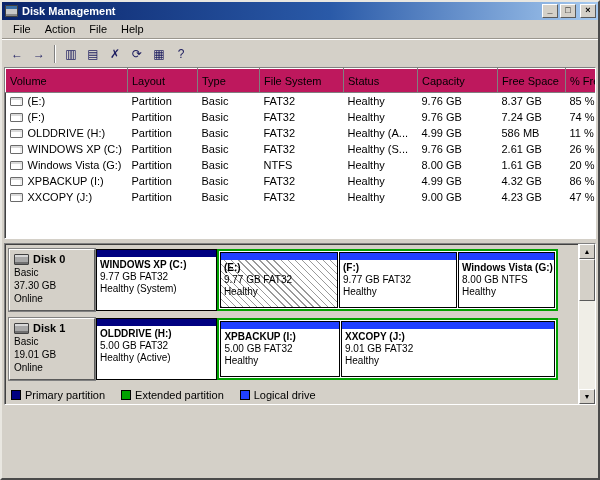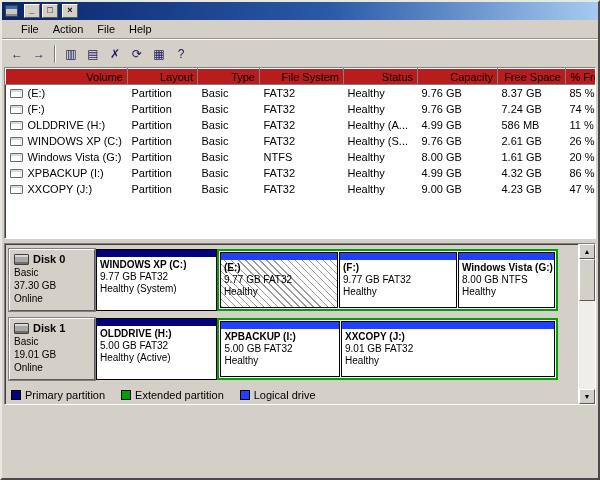--- a/index.html
+++ b/index.html
@@ -30,21 +30,21 @@
   .win-btn {
     width:16px; height:14px; margin-left:2px; flex:0 0 16px;
     background:#D4D0C8; color:#000;
     border:1px solid; border-color:#FFFFFF #5A5A5A #5A5A5A #FFFFFF;
     font-size:9px; font-weight:bold; line-height:11px; text-align:center;
   }
   .win-btn.close { margin-left:4px; }
   
   .menubar {
     height:19px; flex:0 0 19px; display:flex; align-items:center;
-    padding-left:12px; background:#D4D0C8; border-bottom:1px solid #9A968E;
+    padding-left:4px; background:#D4D0C8; border-bottom:1px solid #9A968E;
   }
   .menu-item { padding:2px 7px; }
   
   .toolbar {
     height:28px; flex:0 0 28px; display:flex; align-items:center;
     padding:2px 4px; border-top:1px solid #fff; background:#D4D0C8;
   }
   .tool-btn {
     width:22px; height:22px; display:flex; align-items:center; justify-content:center;
     font-size:12px; color:#1a1a5e; border:1px solid transparent;
@@ -55,23 +55,23 @@
   }
   
   .content { display:flex; flex-direction:column; margin:0 2px; flex:0 0 auto; }
   .list-pane {
     height:172px; flex:0 0 172px; background:#fff; overflow:hidden;
     border:1px solid; border-color:#808080 #fff #fff #808080;
     box-shadow:inset 1px 1px 0 #404040;
   }
   table.vol-table { border-collapse:collapse; table-layout:fixed; width:605px; }
   .vol-table th {
-    background:#b91c1c; font-weight:normal; text-align:right;
+    background:#be185d; font-weight:normal; text-align:left;
     border:1px solid; border-color:#FFFFFF #808080 #808080 #FFFFFF;
-    padding:1px 4px; height:16px; white-space:nowrap; overflow:hidden;
+    padding:1px 4px; height:24px; white-space:nowrap; overflow:hidden;
   }
   .vol-table td {
     padding:1px 4px; height:16px; white-space:nowrap; overflow:hidden;
   }
   .drv {
     display:inline-block; width:13px; height:9px; margin-right:5px;
     vertical-align:-1px; background:#fff; border:1px solid #6a6a6a; border-radius:1px;
     box-shadow:inset 0 2px 0 #DADADA, inset -2px 0 0 #EFEFEF;
   }
   .splitter { height:4px; flex:0 0 4px; }
@@ -134,20 +134,21 @@
   .sb-track { flex:1; }
   .window-filler { flex:1; background:#D4D0C8; }
 </style>
 </head>
 <body>
 
 <div class="window">
 
   <div class="titlebar">
     <span class="title-icon"></span>
+    <span class="title-text">Disk Management</span>
     <span class="win-btn">_</span>
     <span class="win-btn">□</span>
     <span class="win-btn close">×</span>
   </div>
 
   <div class="menubar">
     <span class="menu-item">File</span>
     <span class="menu-item">Action</span>
     <span class="menu-item">File</span>
     <span class="menu-item">Help</span>

